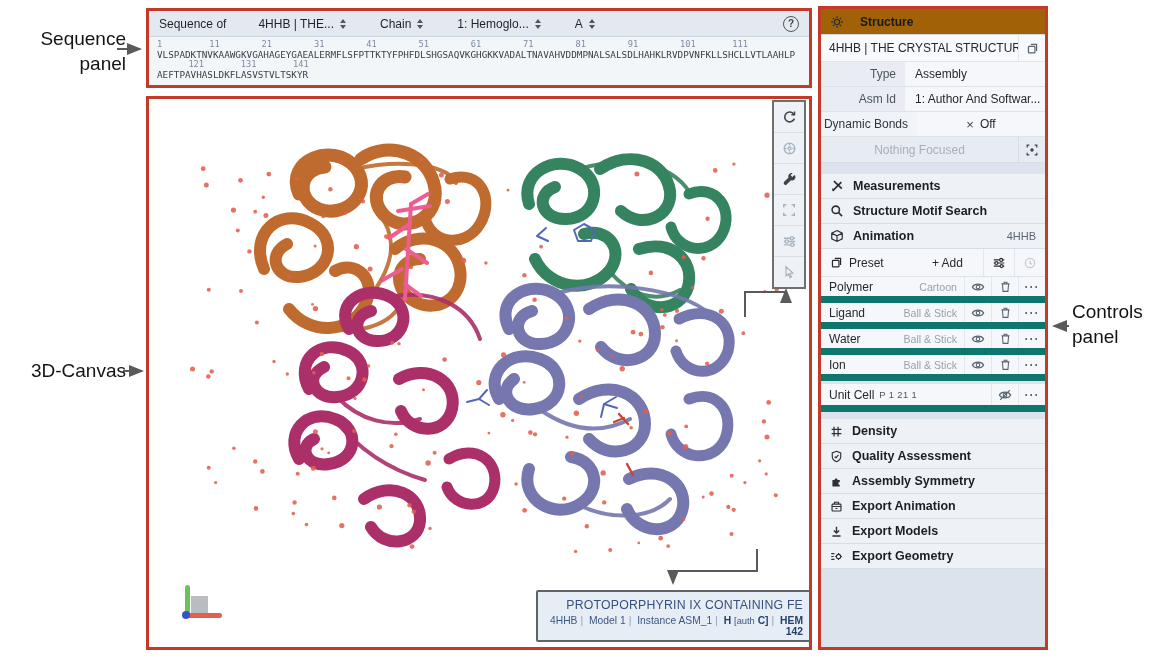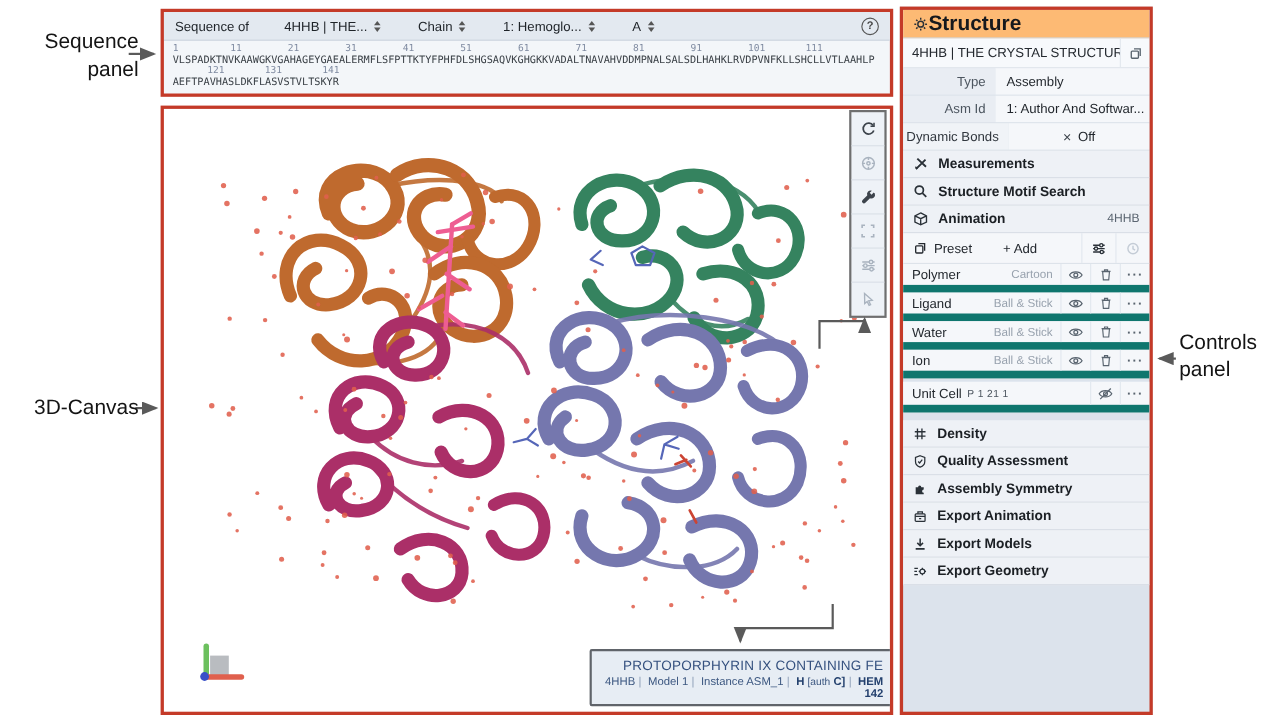--- a/index.html
+++ b/index.html
@@ -58,22 +58,22 @@
       box-sizing:border-box;padding:6px 10px 0 6px;text-align:right;color:#35517f;z-index:8}
   .id-title{font-size:12.3px;letter-spacing:.2px}
   .id-sub{font-size:10.3px;margin-top:3px;color:#3c5780}
   .id-sub b{color:#24416e}
   .id-sub .sep{color:#8fa0b8;padding:0 3px}
   .id-sub .auth{font-size:9.3px}
 
   
   .controls{left:818px;top:6px;width:230px;height:644px;background:#dce3ec;overflow:hidden}
   .controls *{box-sizing:border-box}
-  .c-header{display:flex;align-items:center;gap:0;height:26px;padding:0 9px;
-      font-weight:bold;font-size:19px;color:#16191d;background:#fdba74;border-bottom:1px solid #cfd7e0}
+  .c-header{display:flex;align-items:center;gap:16px;height:26px;padding:0 9px;
+      font-weight:bold;font-size:12px;color:#16191d;background:#a16207;border-bottom:1px solid #cfd7e0}
   .c-row-name{display:flex;height:27px;background:#f7f9fc;border-bottom:1px solid #dfe5ec;
       font-size:12px;color:#24292f;align-items:stretch}
   .c-row-name .nm{flex:1;display:flex;align-items:center;padding-left:8px;white-space:nowrap;overflow:hidden}
   .ib{width:27px;display:flex;align-items:center;justify-content:center;
       border-left:1px solid #e1e7ee;color:#59646f;cursor:pointer;flex:none}
   .kv{display:flex;height:25px;border-bottom:1px solid #dde3ea;font-size:12px}
   .kv .k{width:84px;background:#e9edf3;color:#4c555f;display:flex;align-items:center;
       justify-content:flex-end;padding-right:9px;flex:none;white-space:nowrap}
   .kv .k.wide{width:96px;background:#f0f3f7;color:#31373e}
   .kv .v{flex:1;background:#f5f7fa;color:#1f242a;display:flex;align-items:center;
@@ -83,21 +83,21 @@
   .focus-row{display:flex;height:26px;background:#e7ecf2;font-size:12px;
       align-items:stretch;border-bottom:1px solid #d7dde5;margin-bottom:11px}
   .focus-row .ph{flex:1;display:flex;align-items:center;justify-content:center;color:#a6b0bc}
   .section{display:flex;gap:9px;align-items:center;height:25px;padding:0 9px;background:#eef1f6;
       border-bottom:1px solid #d7dde6;font-weight:bold;font-size:12.5px;color:#1b1f24;cursor:pointer}
   .section .badge{margin-left:auto;font-weight:normal;font-size:11px;color:#5c6672}
   .preset-row{display:flex;height:28px;background:#f5f7fa;border-bottom:1px solid #dde3ea;
       font-size:12px;color:#24292f;align-items:stretch}
   .preset-row .cell{display:flex;align-items:center;gap:6px;cursor:pointer}
   .cell.preset{flex:1.15;padding-left:9px}
-  .cell.add{flex:1;justify-content:flex-start}
+  .cell.add{flex:1;justify-content:center}
   .preset-row .ib{width:31px}
   .item{display:flex;height:26px;background:#f5f7fa;border-bottom:7px solid #0f766e;
       font-size:12px;align-items:stretch}
   .item .nm{flex:1;display:flex;align-items:center;padding-left:8px;color:#24292f;cursor:pointer}
   .item .repr{width:62px;display:flex;align-items:center;justify-content:flex-end;
       padding-right:7px;color:#98a2ae;font-size:10.6px;cursor:pointer;white-space:nowrap}
   .dots{font-weight:bold;letter-spacing:1px;font-size:12px}
   .unitcell{margin-top:3px}
   .unitcell .sg{font-size:9.3px;color:#4c555f;margin-left:5px;letter-spacing:.4px}
   .unitcell{height:28px}
@@ -486,20 +486,29 @@
     <span class="v">1: Author And Softwar...</span>
   </div>
   <div class="kv">
     <span class="k wide">Dynamic Bonds</span>
     <span class="v center">
       <span class="xmark">×</span>
       <span>Off</span>
     </span>
   </div>
 
+  <div class="focus-row">
+    <span class="ph">Nothing Focused</span>
+    <span class="ib" style="border-left:1px solid #d7dde5;color:#3c434b">
+      <svg class="ic" width="14" height="14" viewBox="0 0 16 16" stroke="currentColor" stroke-width="1.4" fill="none">
+        <circle cx="8" cy="8" r="2" fill="currentColor" stroke="none"></circle>
+        <path d="M2.5 5 V2.5 H5 M11 2.5 h2.5 V5 M13.5 11 v2.5 H11 M5 13.5 H2.5 V11"></path>
+      </svg>
+    </span>
+  </div>
 
   <div class="section">
     <svg class="ic" width="14" height="14" viewBox="0 0 16 16" stroke="#2a3138" stroke-width="2" fill="none">
       <path d="M3 13.5 L13 3.5 M4.5 2.5 L13.5 11"></path>
         <path d="M2.5 11 l2 2" stroke-width="1.4"></path>
     </svg>
     <span>Measurements</span>
   </div>
   <div class="section">
     <svg class="ic" width="14" height="14" viewBox="0 0 16 16" stroke="#2a3138" stroke-width="1.8" fill="none">

